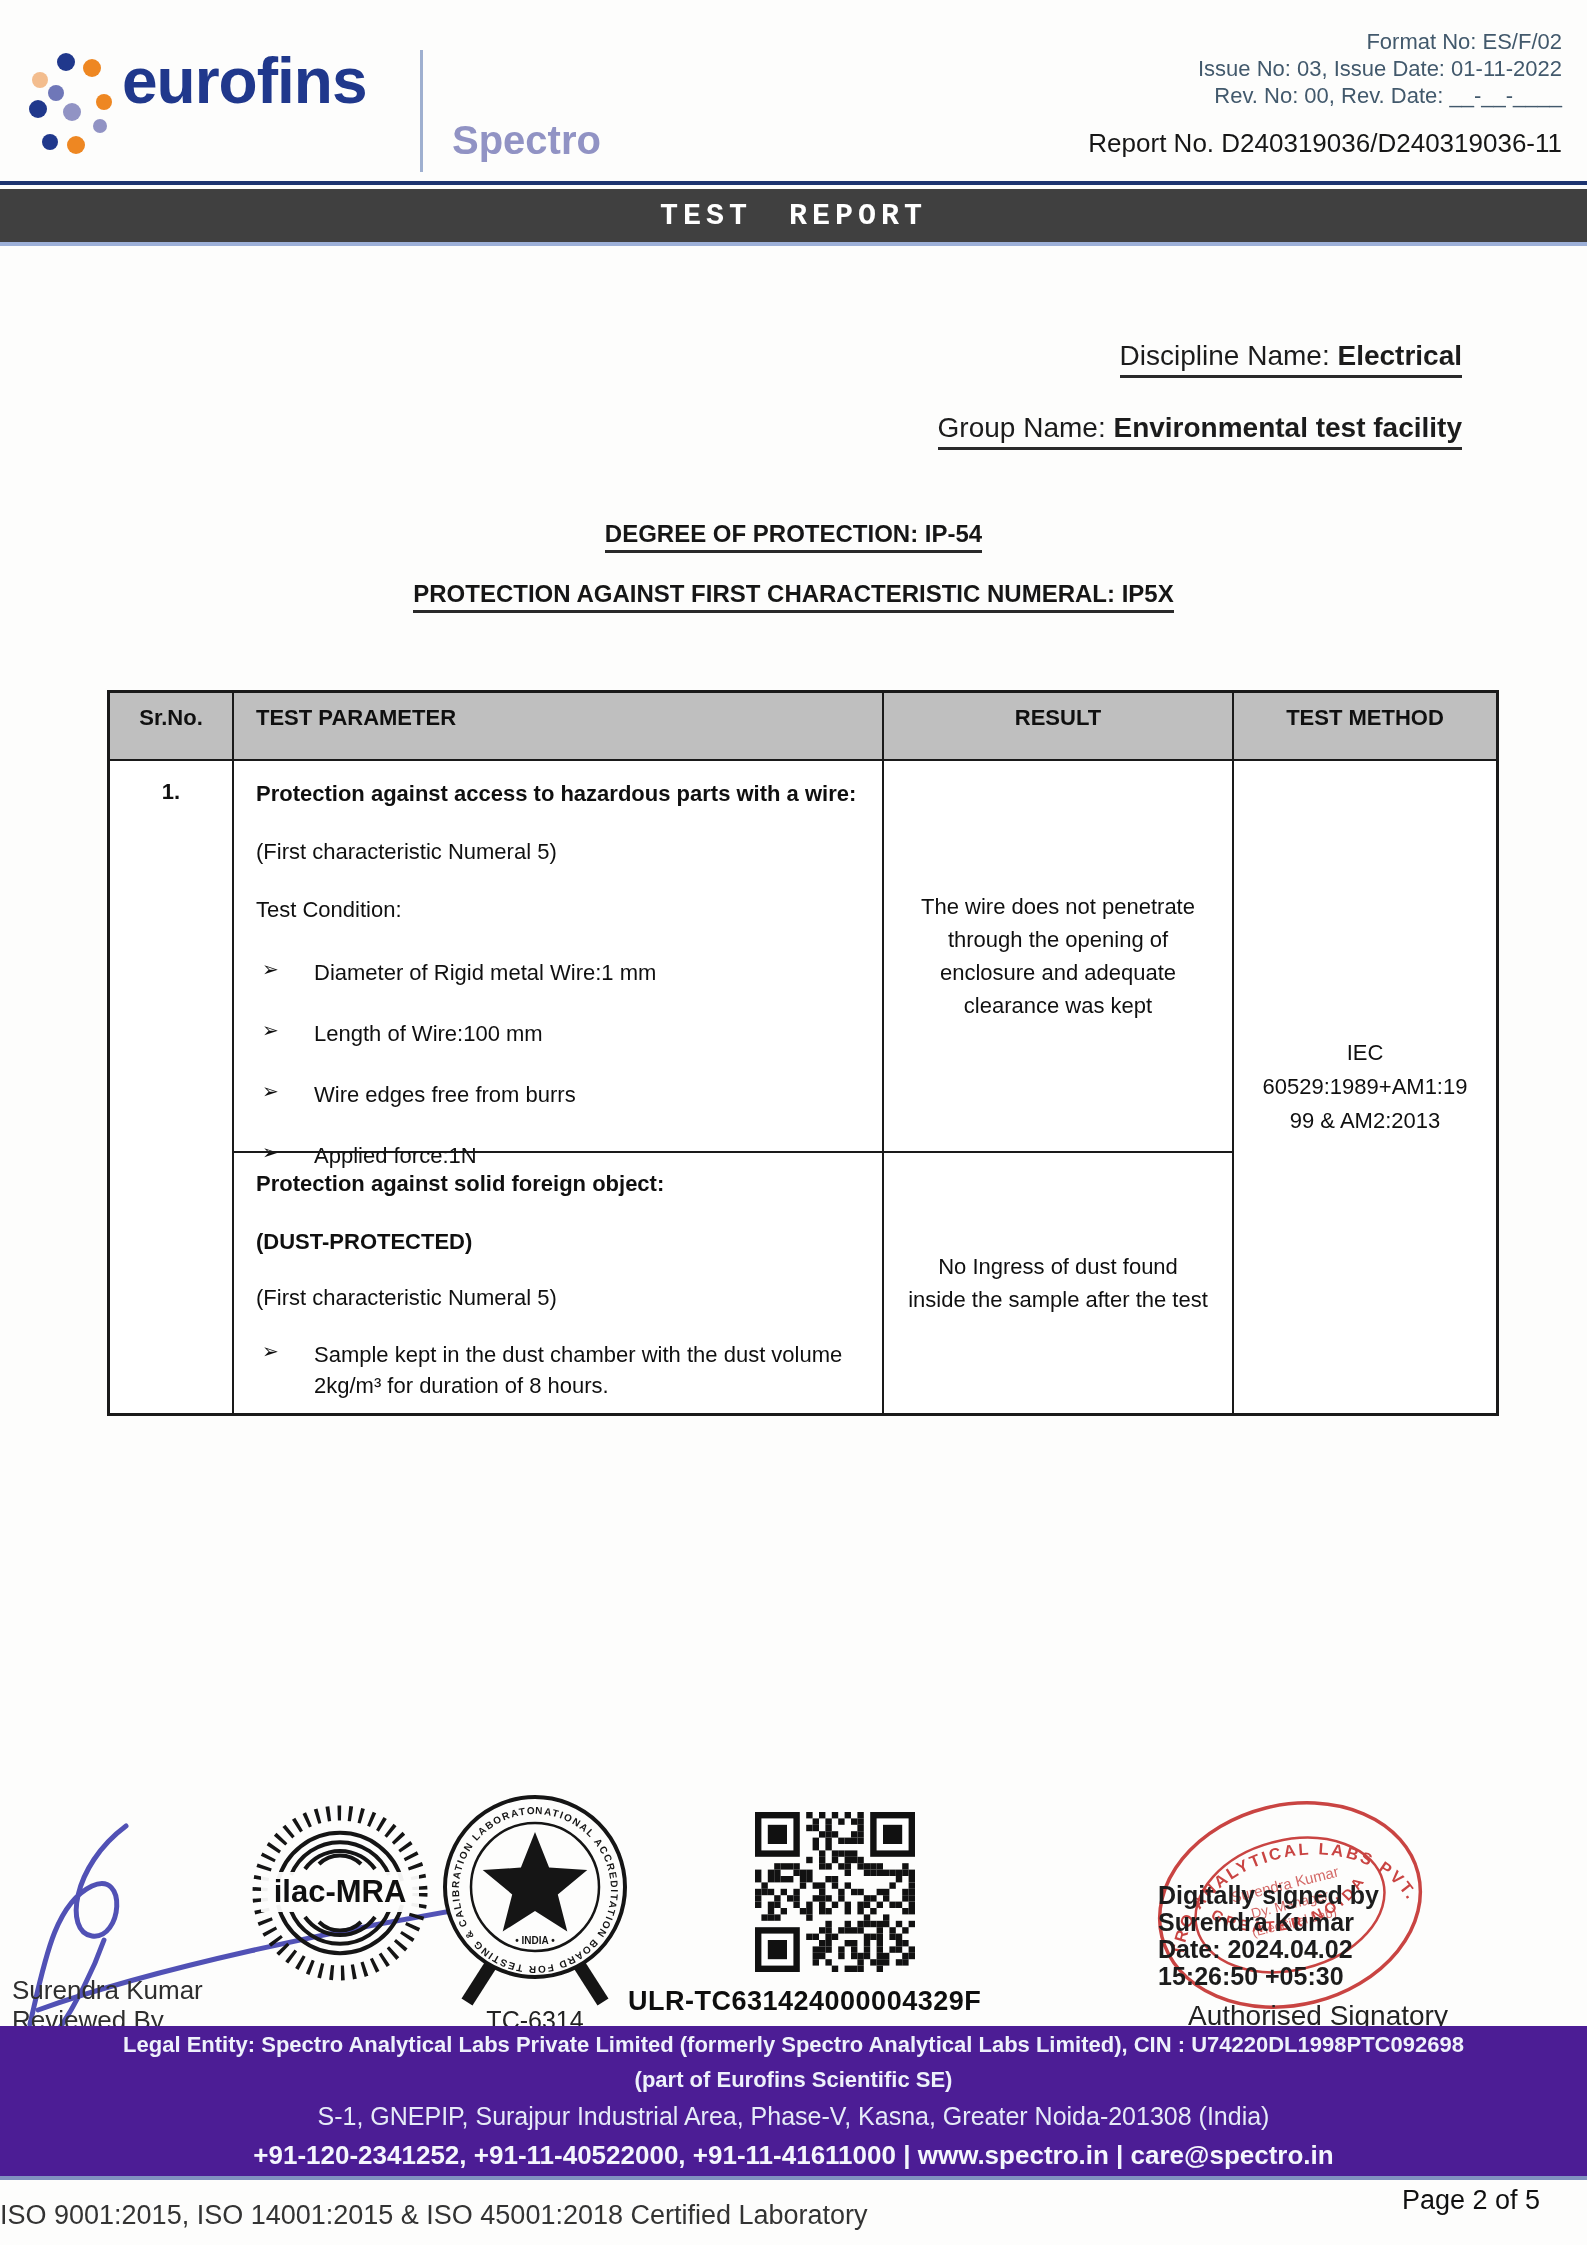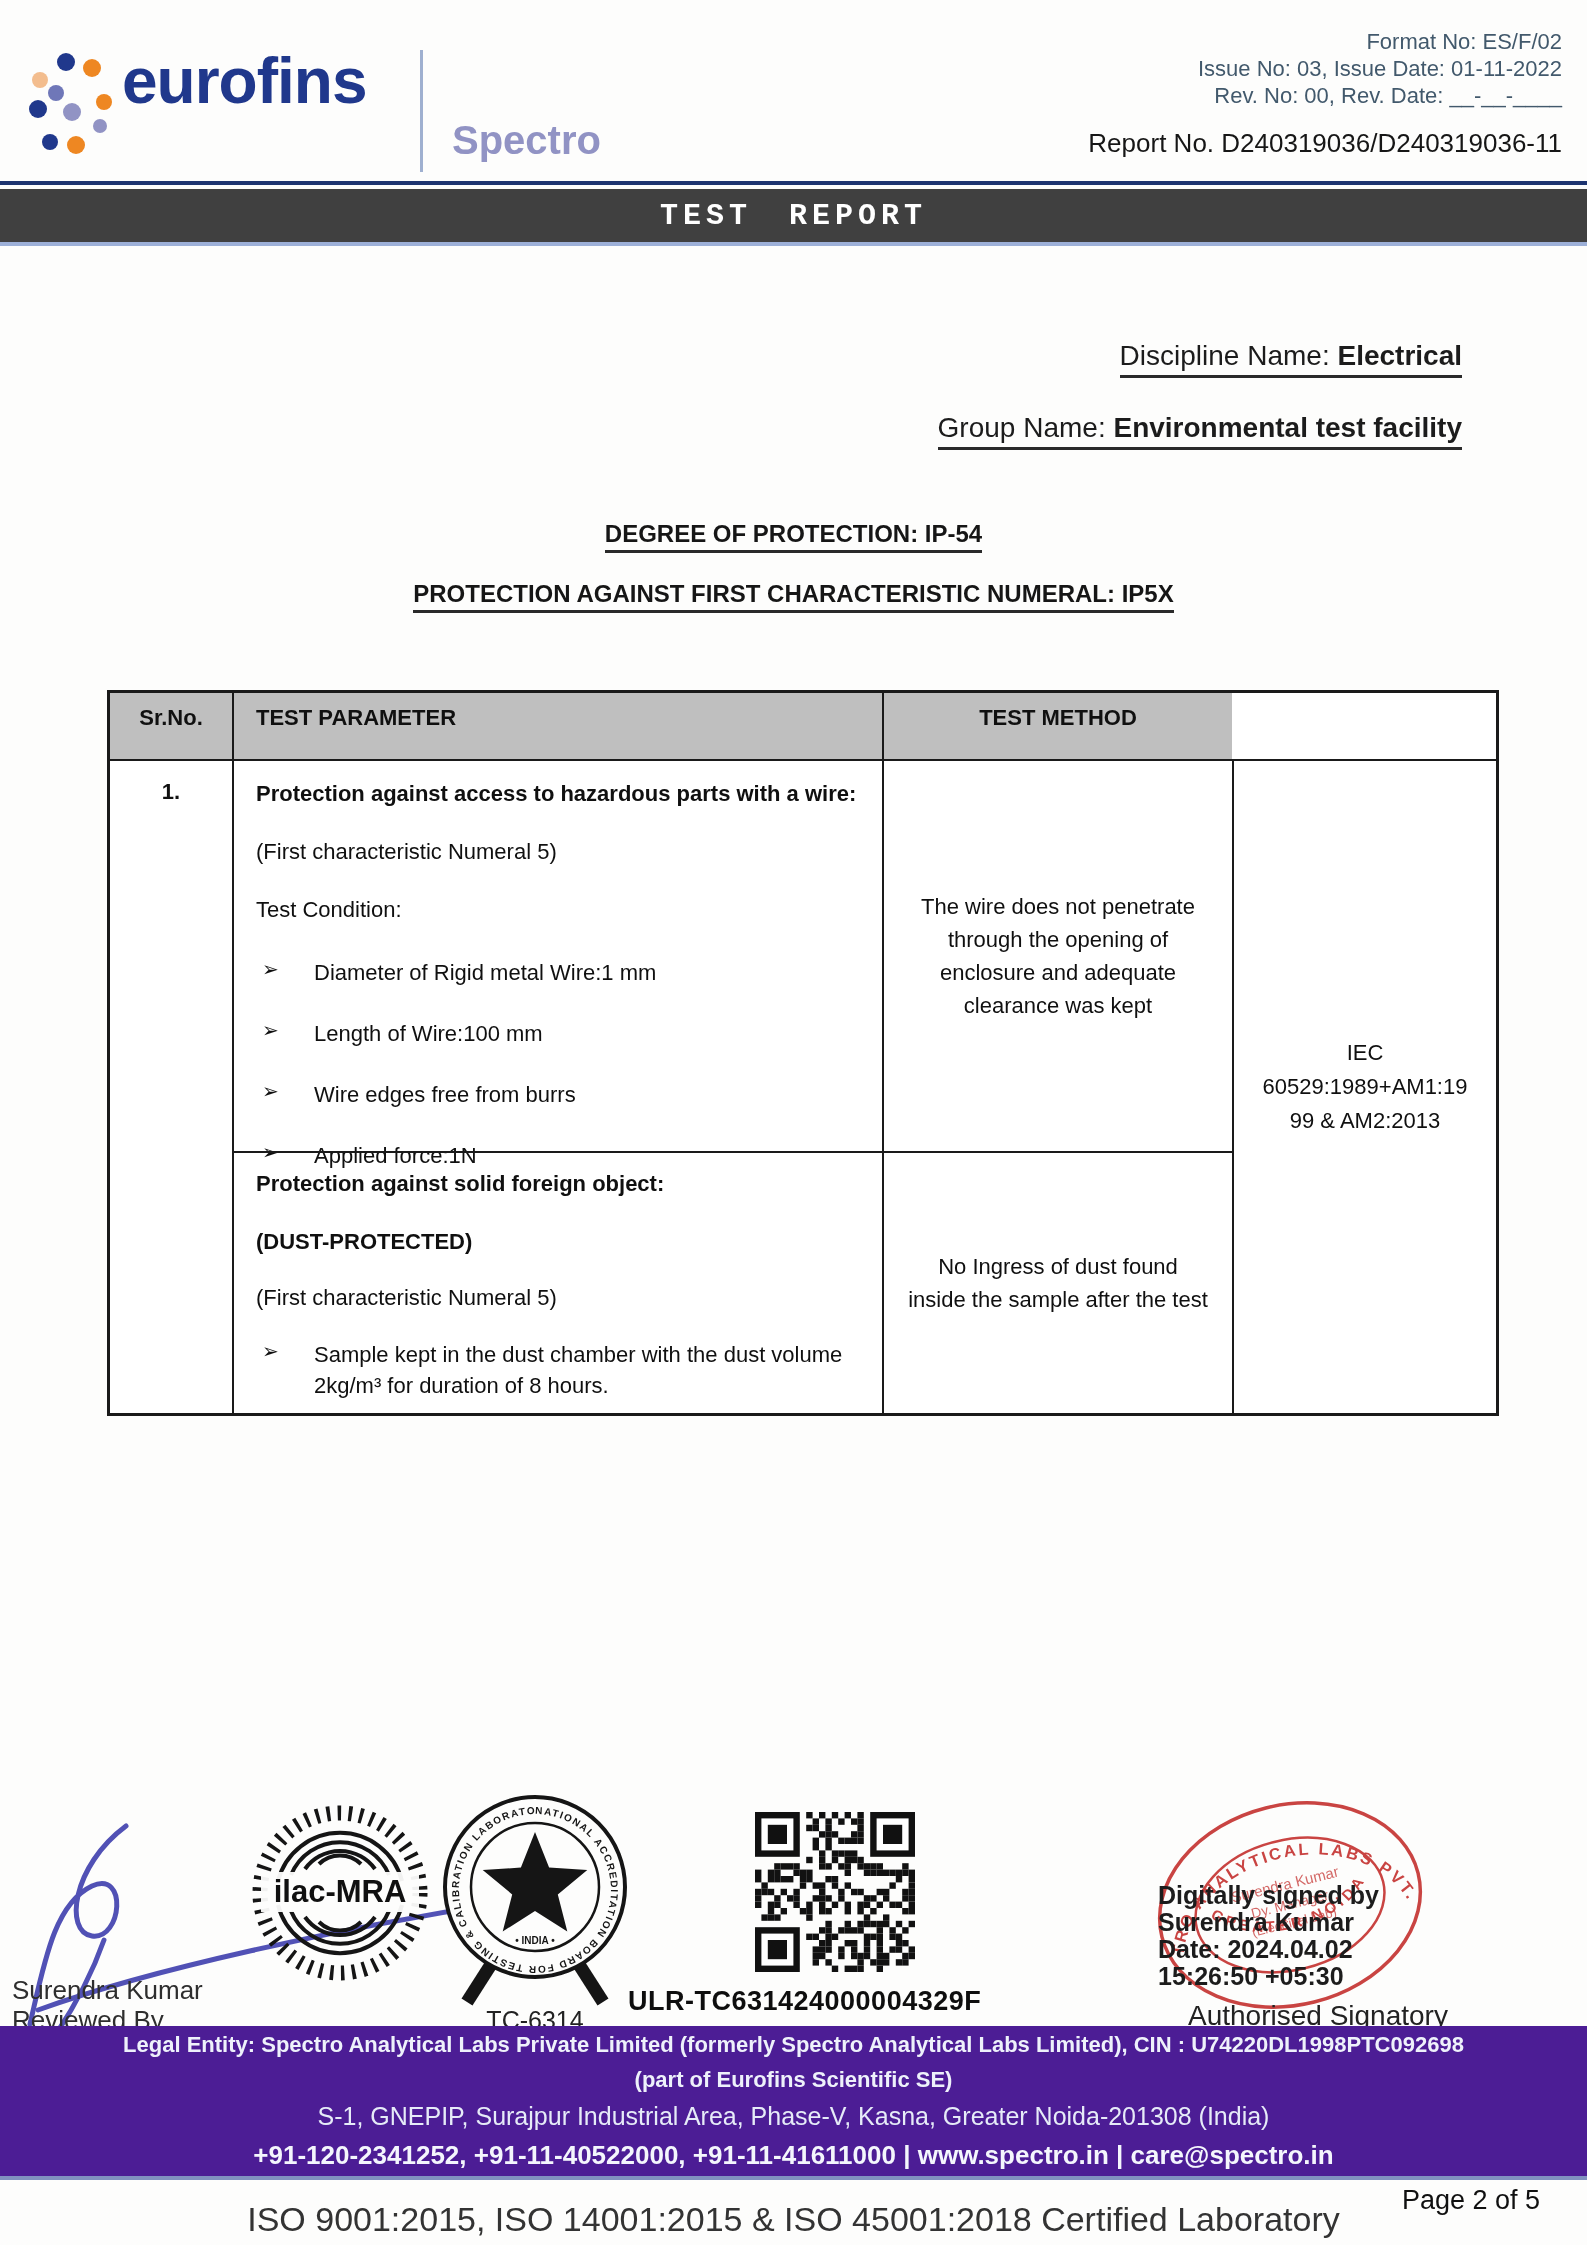--- a/index.html
+++ b/index.html
@@ -69,21 +69,21 @@
   .authsig{position:absolute;left:1188px;top:2000px;font-size:28px;color:#222;}
   
   .footer-band{position:absolute;left:0;top:2026px;width:1587px;height:150px;background:#4c1d95;
                border-bottom:4px solid #8191c0;display:flex;flex-direction:column;align-items:center;
                justify-content:center;text-align:center;color:#eef1fb;}
   .f1{font-weight:700;font-size:22px;}
   .f2{font-weight:700;font-size:22px;margin-top:9px;}
   .f3{font-size:25px;margin-top:9px;color:#e6ebf8;}
   .f4{font-weight:700;font-size:26px;margin-top:9px;color:#f4f6fd;}
   .page-label{position:absolute;right:47px;top:2185px;font-size:27px;color:#101010;}
-  .iso-line{position:absolute;left:0;top:2200px;width:1587px;text-align:center;font-size:34px;color:#333;}
+  .iso-line{position:absolute;left:0;top:2200px;width:1587px;text-align:left;font-size:27px;color:#333;}
 </style>
 </head>
 <body>
 
 <div class="page">
 
   <svg class="logo-dots" width="84" height="104" viewBox="0 0 84 104">
     <circle cx="38" cy="12" r="9" fill="#20388c"></circle>
     <circle cx="64" cy="18" r="9" fill="#ee8722"></circle>
     <circle cx="12" cy="30" r="8" fill="#f3bd8e"></circle>
@@ -121,20 +121,21 @@
   </div>
 
   <div class="heads">
     <div><span class="head">DEGREE OF PROTECTION: IP-54</span></div>
     <div><span class="head h2">PROTECTION AGAINST FIRST CHARACTERISTIC NUMERAL: IP5X</span></div>
   </div>
 
   <div class="tbl">
     <div class="ch c1">Sr.No.</div>
     <div class="ch c2 bl">TEST PARAMETER</div>
+    <div class="ch c3 bl">RESULT</div>
     <div class="ch c4 bl">TEST METHOD</div>
 
     <div class="cell-sr bt">1.</div>
 
     <div class="cell-pa bl bt">
       <div class="p-title">Protection against access to hazardous parts with a wire:</div>
       <div class="p-note">(First characteristic Numeral 5)</div>
       <div class="p-cond"><span>Test Condition:</span></div>
       <div class="bullet">
           <span class="glyph">➢</span>

